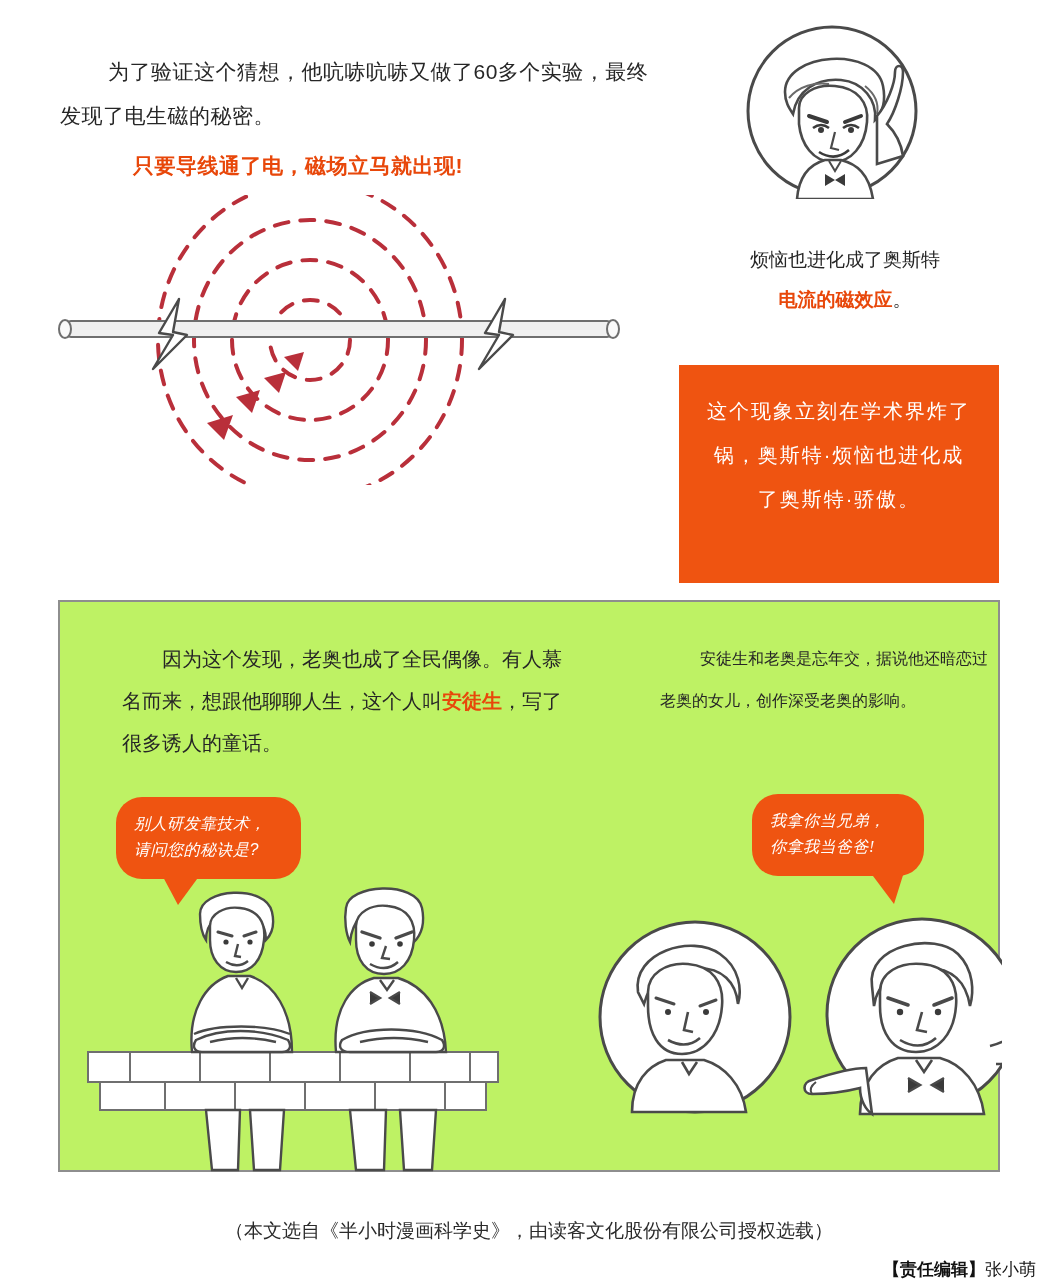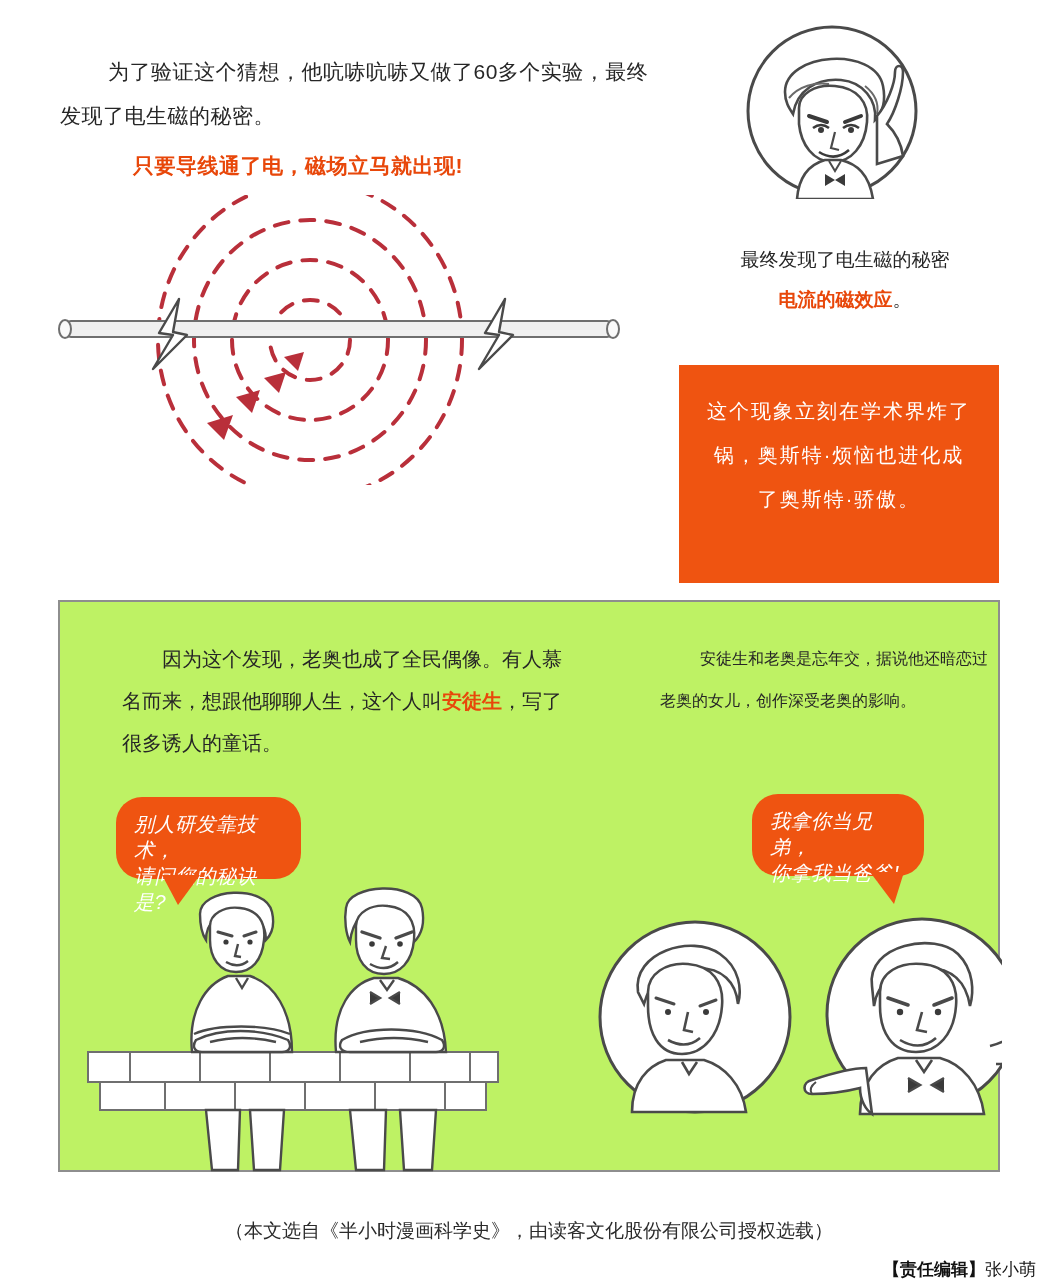--- a/index.html
+++ b/index.html
@@ -145,21 +145,21 @@
     color: #262626;
     margin-left: 20px;
   }
 
   
   .bubble {
     position: absolute;
     background: #ef5411;
     color: #ffffff;
     border-radius: 26px;
-    font-size: 20px;
+    font-size: 16px;
     line-height: 26px;
     padding: 14px 18px;
     box-sizing: border-box;
     font-style: italic;
     letter-spacing: 0.5px;
   }
   .bubble .tail {
     position: absolute;
     width: 0;
     height: 0;
@@ -281,21 +281,21 @@
       <path d="M52,175 C54,150 66,140 80,136 L96,136 C112,140 124,150 128,175 Z" fill="#ffffff" stroke="#4a4a4a" stroke-width="2.6"></path>
       <path d="M84,137 l6,10 6,-10" fill="none" stroke="#4a4a4a" stroke-width="2"></path>
 
       <path d="M80,150 l10,6 -10,6 z M100,150 l-10,6 10,6 z" fill="#3a3a3a"></path>
 
       <path d="M132,92 C142,80 150,60 150,48 C150,40 158,40 158,48 C158,64 150,88 142,100 C150,108 156,118 158,132 L132,140 Z" fill="#ffffff" stroke="#4a4a4a" stroke-width="2.6"></path>
     </svg>
   </div>
 
   <div class="right-caption">
-    <span>最终发现了电生磁的秘密</span><br>
+    <span>烦恼也进化成了奥斯特</span><br>
     <span class="hl">电流的磁效应</span><span>。</span>
   </div>
 
   <div class="orange-box">这个现象立刻在学术界炸了锅，奥斯特·烦恼也进化成了奥斯特·骄傲。</div>
 
   <div class="panel">
 
     <div class="panel-text-left">
       <span>因为这个发现，老奥也成了全民偶像。有人慕名而来，想跟他聊聊人生，这个人叫</span><span class="hl">安徒生</span><span>，写了很多诱人的童话。</span>
     </div>

